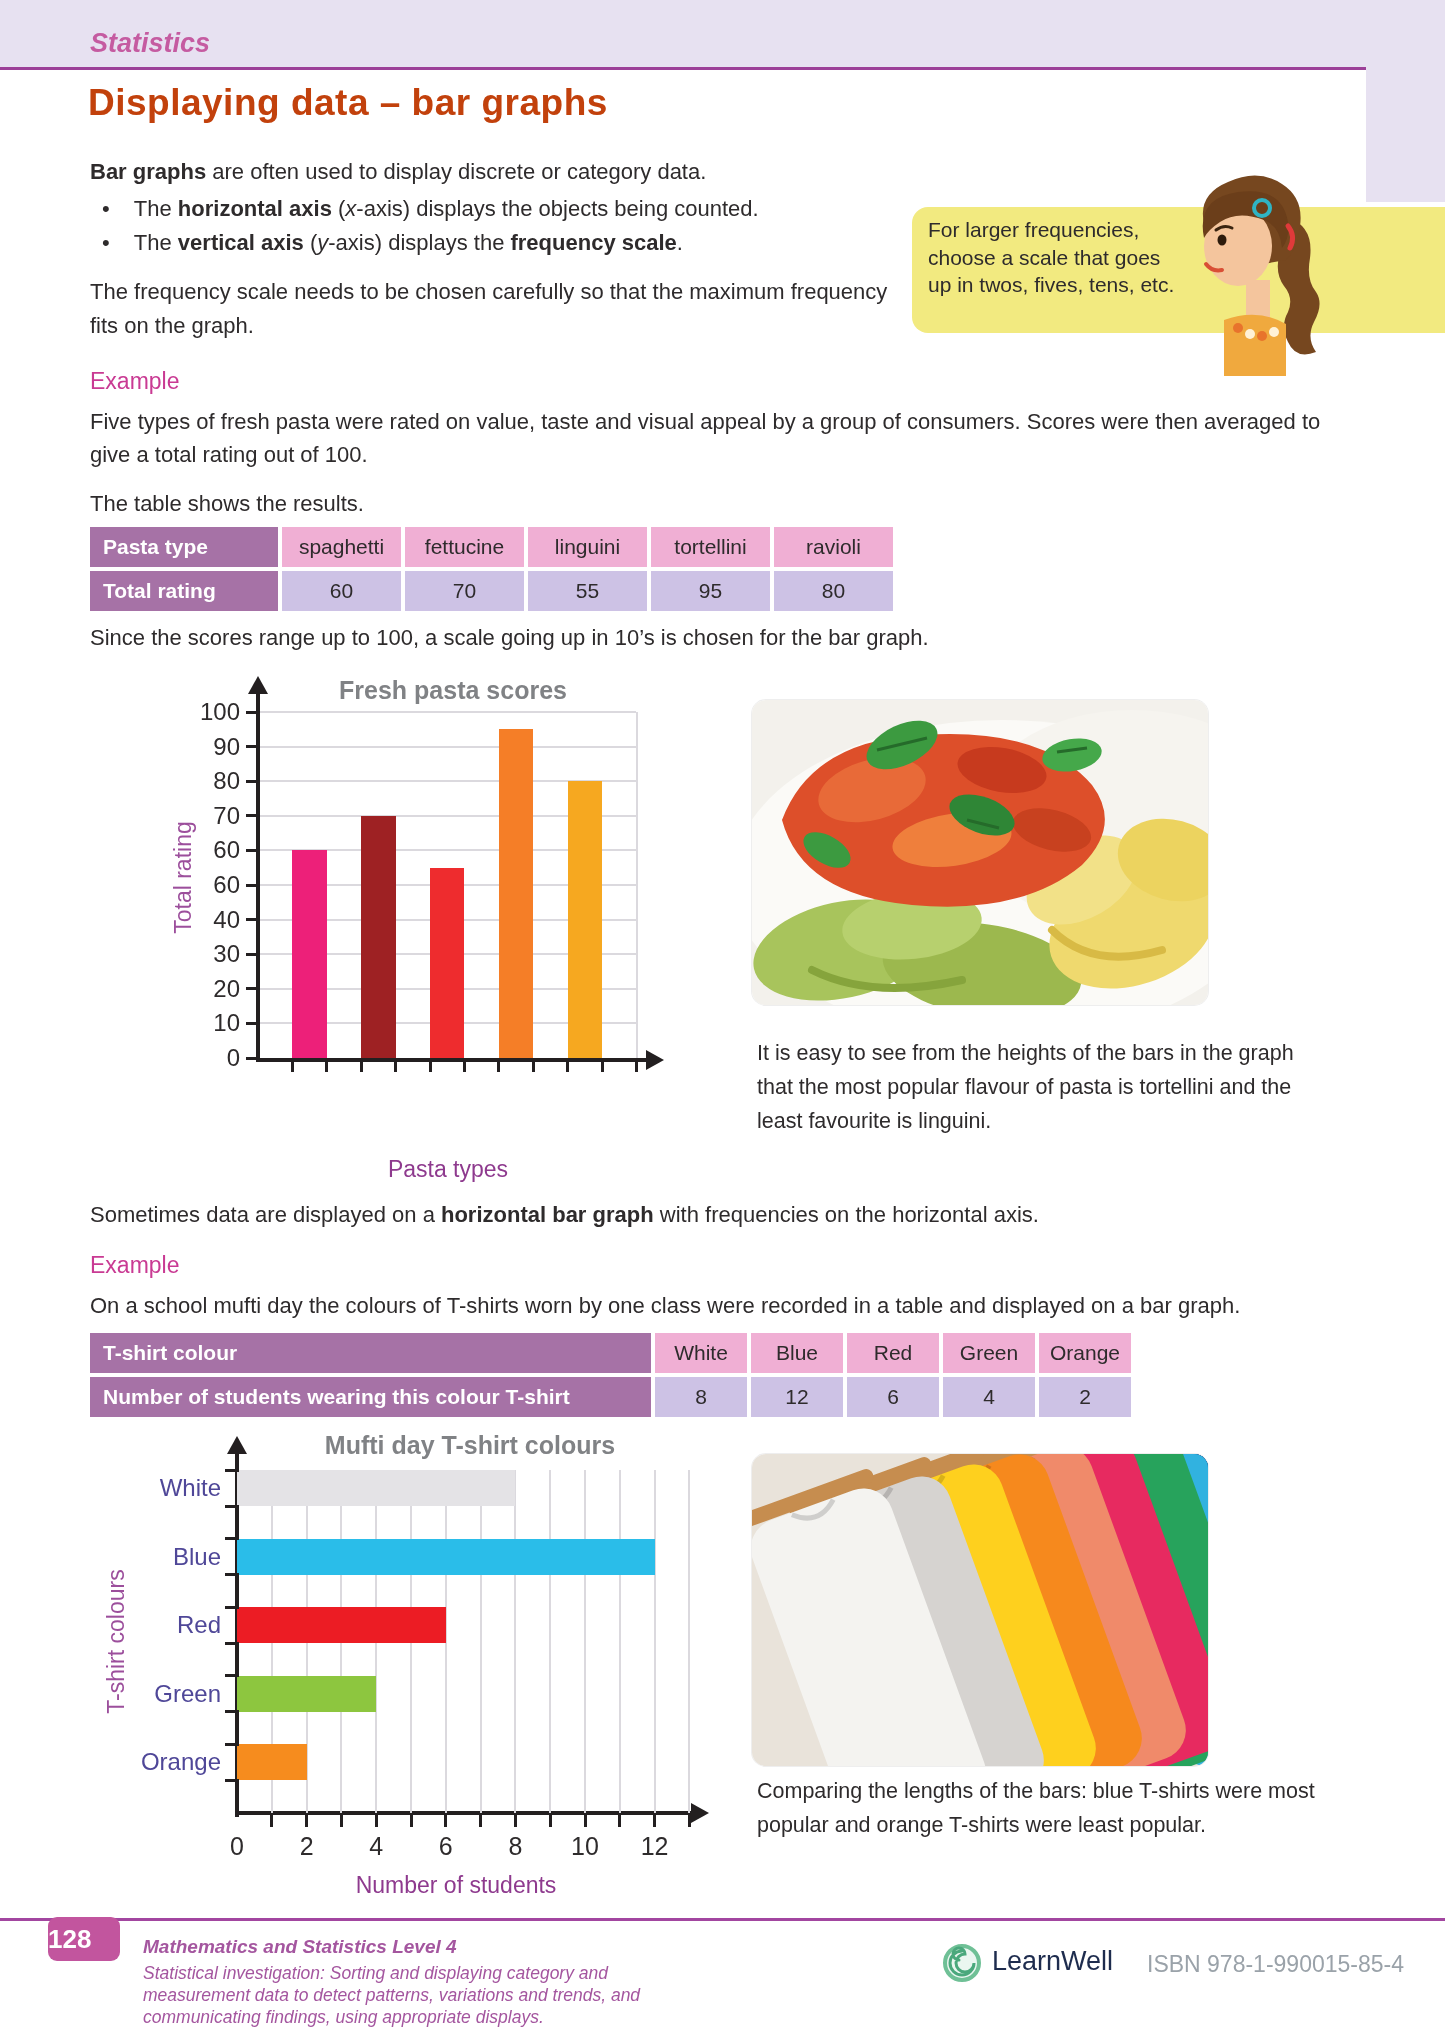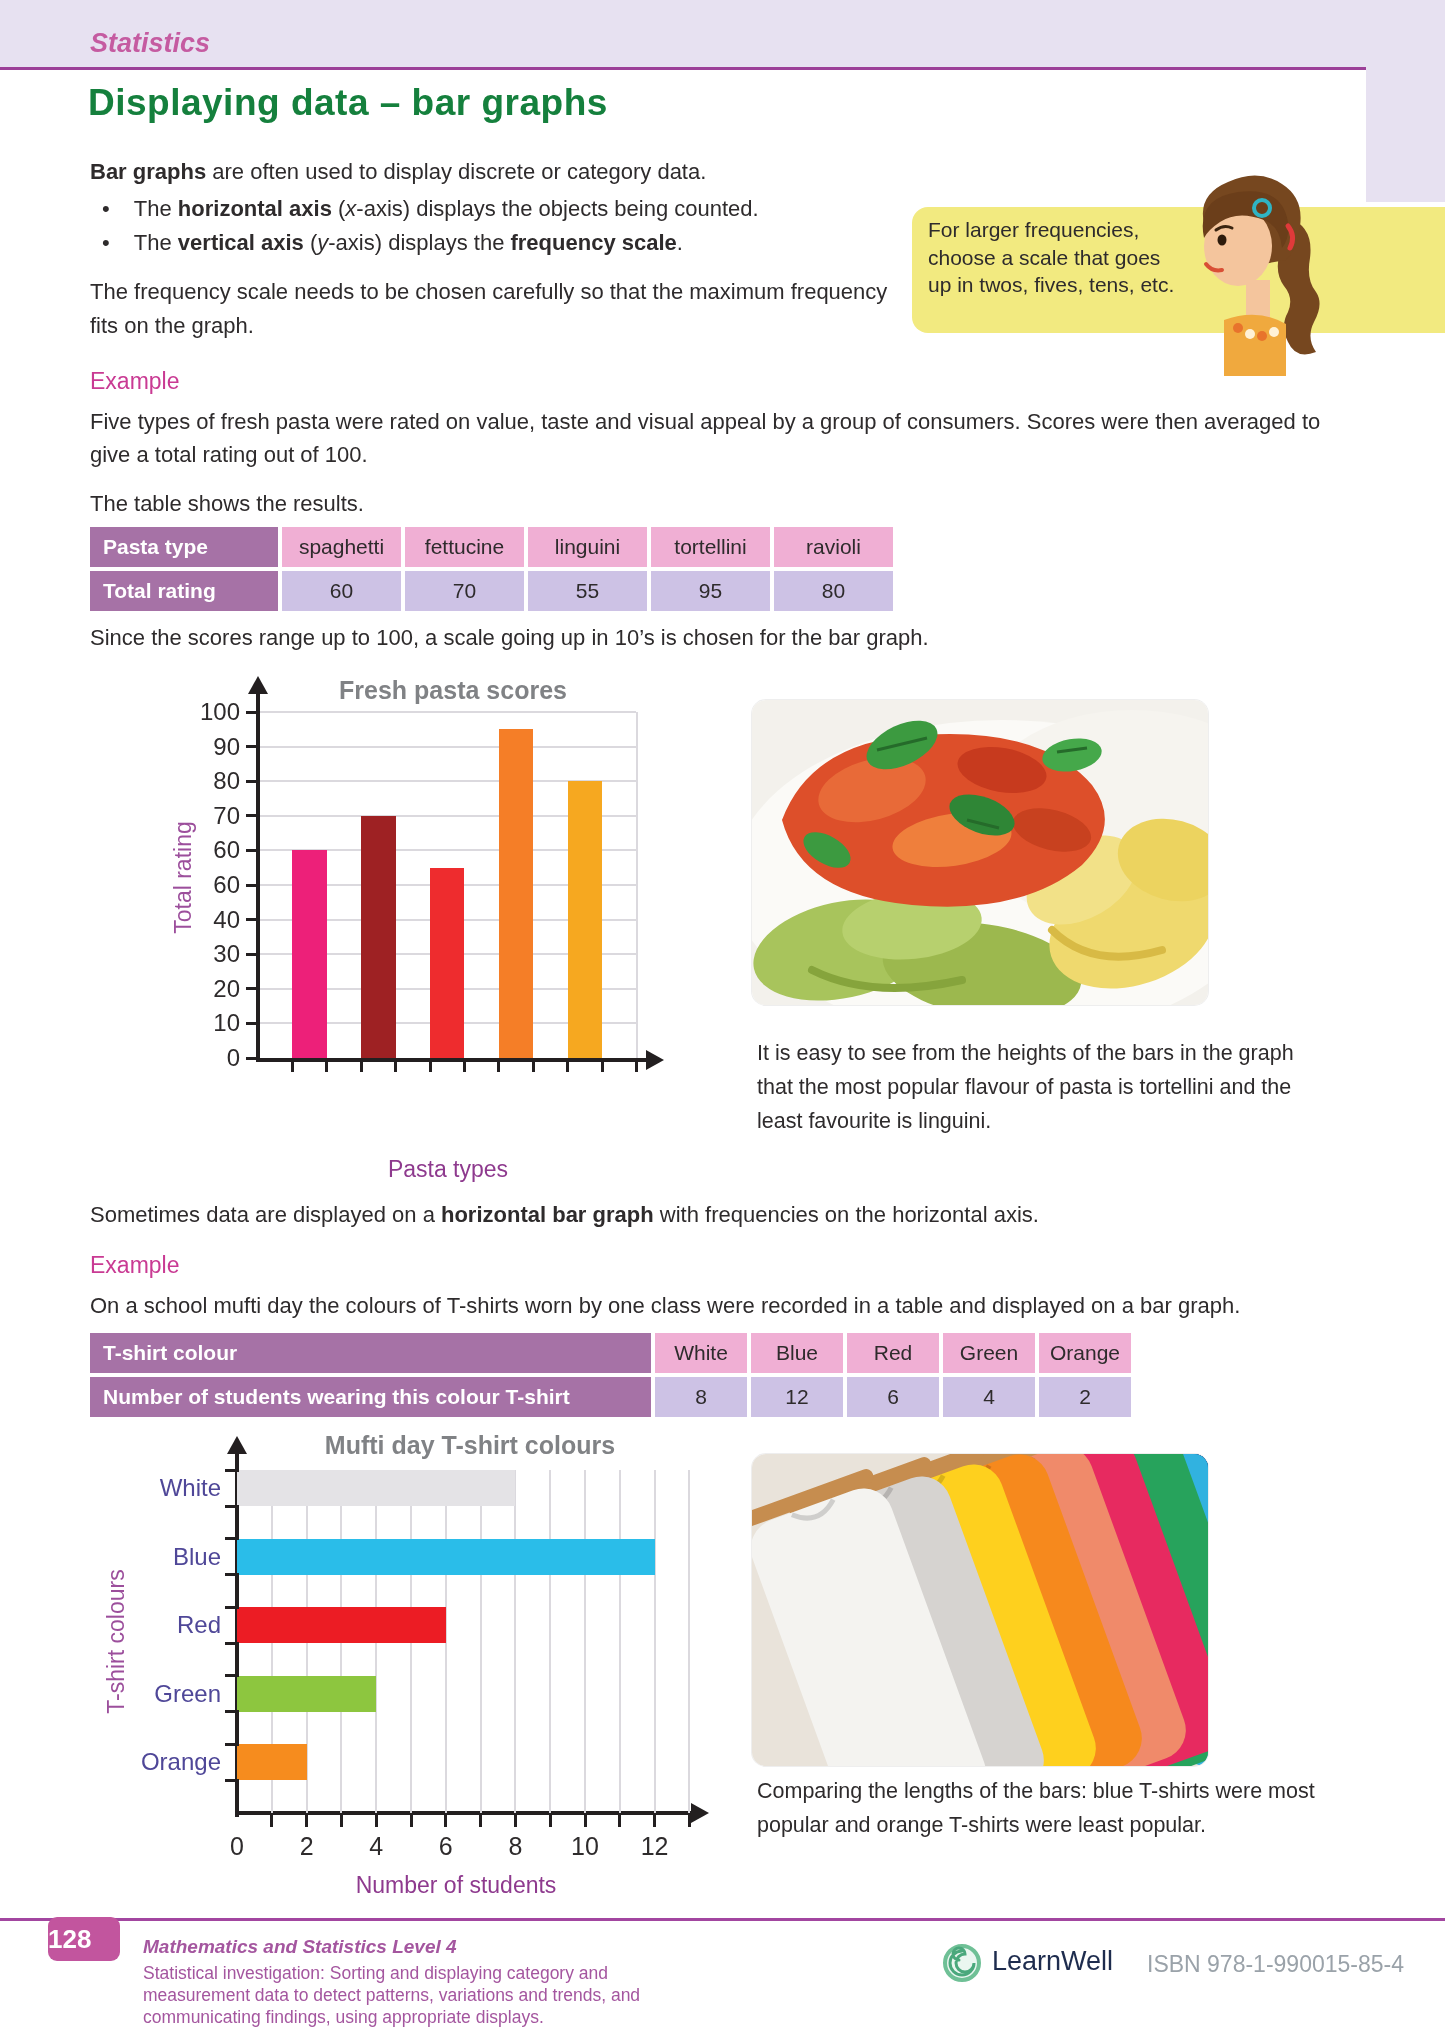--- a/index.html
+++ b/index.html
@@ -2,21 +2,21 @@
 <html><head>
 <meta charset="utf-8">
 <style>
   html,body{margin:0;padding:0;background:#fff;}
   .page{position:relative;width:1445px;height:2043px;background:#ffffff;overflow:hidden;
         font-family:"Liberation Sans", sans-serif;color:#2e2b2c;}
   .abs{position:absolute;}
   .band{background:#e7e1f1;}
   .eyebrow{font-size:27px;font-weight:bold;font-style:italic;color:#c55ba1;}
   .rule{background:#9c3f98;}
-  .title{font-size:37px;font-weight:bold;color:#15803d;letter-spacing:0.5px;}
+  .title{font-size:37px;font-weight:bold;color:#c2410c;letter-spacing:0.5px;}
   .body{font-size:22px;line-height:34px;color:#2e2b2c;}
   .body b{font-weight:bold;}
   .ex{font-size:23px;color:#c93a93;font-weight:500;}
   .callout{background:#f2ea80;border-radius:16px 0 0 16px;}
   .callout-text{font-size:21px;line-height:27.5px;color:#2e2b2c;}
   .grid-table{display:grid;gap:4px;}
   .th{background:#a672a6;color:#ffffff;font-weight:bold;font-size:21px;line-height:40px;padding-left:13px;}
   .tc{background:#f0afd4;font-size:21px;line-height:40px;text-align:center;}
   .tl{background:#cdc2e5;font-size:21px;line-height:40px;text-align:center;}
   .chart-title{font-size:25px;font-weight:bold;color:#808285;text-align:center;}
@@ -28,21 +28,21 @@
   .cat2{font-size:24px;color:#4f4798;text-align:right;line-height:30px;}
   .axis-title{font-size:23px;color:#8e3a8e;text-align:center;}
   .axis-title-v{font-size:23px;color:#9c4f9c;text-align:center;transform:rotate(-90deg);}
   .arrow-up{width:0;height:0;border-left:10px solid transparent;border-right:10px solid transparent;border-bottom:18px solid #231f20;}
   .arrow-right{width:0;height:0;border-top:10px solid transparent;border-bottom:10px solid transparent;border-left:18px solid #231f20;}
   .photo{border-radius:14px;overflow:hidden;box-shadow:0 0 0 1px #eee;}
   .sidetext{font-size:21.5px;line-height:34px;}
   .badge{background:#c2559e;border-radius:9px;color:#fff;font-size:26px;font-weight:bold;
          text-align:left;line-height:44px;}
   .f-series{font-size:19px;font-style:italic;font-weight:600;color:#a4569f;}
-  .f-strand{font-size:17.5px;color:#a4569f;line-height:22px;}
+  .f-strand{font-size:17.5px;font-style:italic;color:#a4569f;line-height:22px;}
   .logo-word{font-size:27px;font-weight:normal;color:#1e2c4e;}
   .isbn{font-size:23px;color:#9aa2a9;}
 </style>
 </head>
 <body>
 
 <div class="page">
 
   <div class="abs band" style="left:0;top:0;width:1445px;height:70px;"></div>
   <div class="abs band" style="left:1366px;top:0;width:79px;height:202px;"></div>

